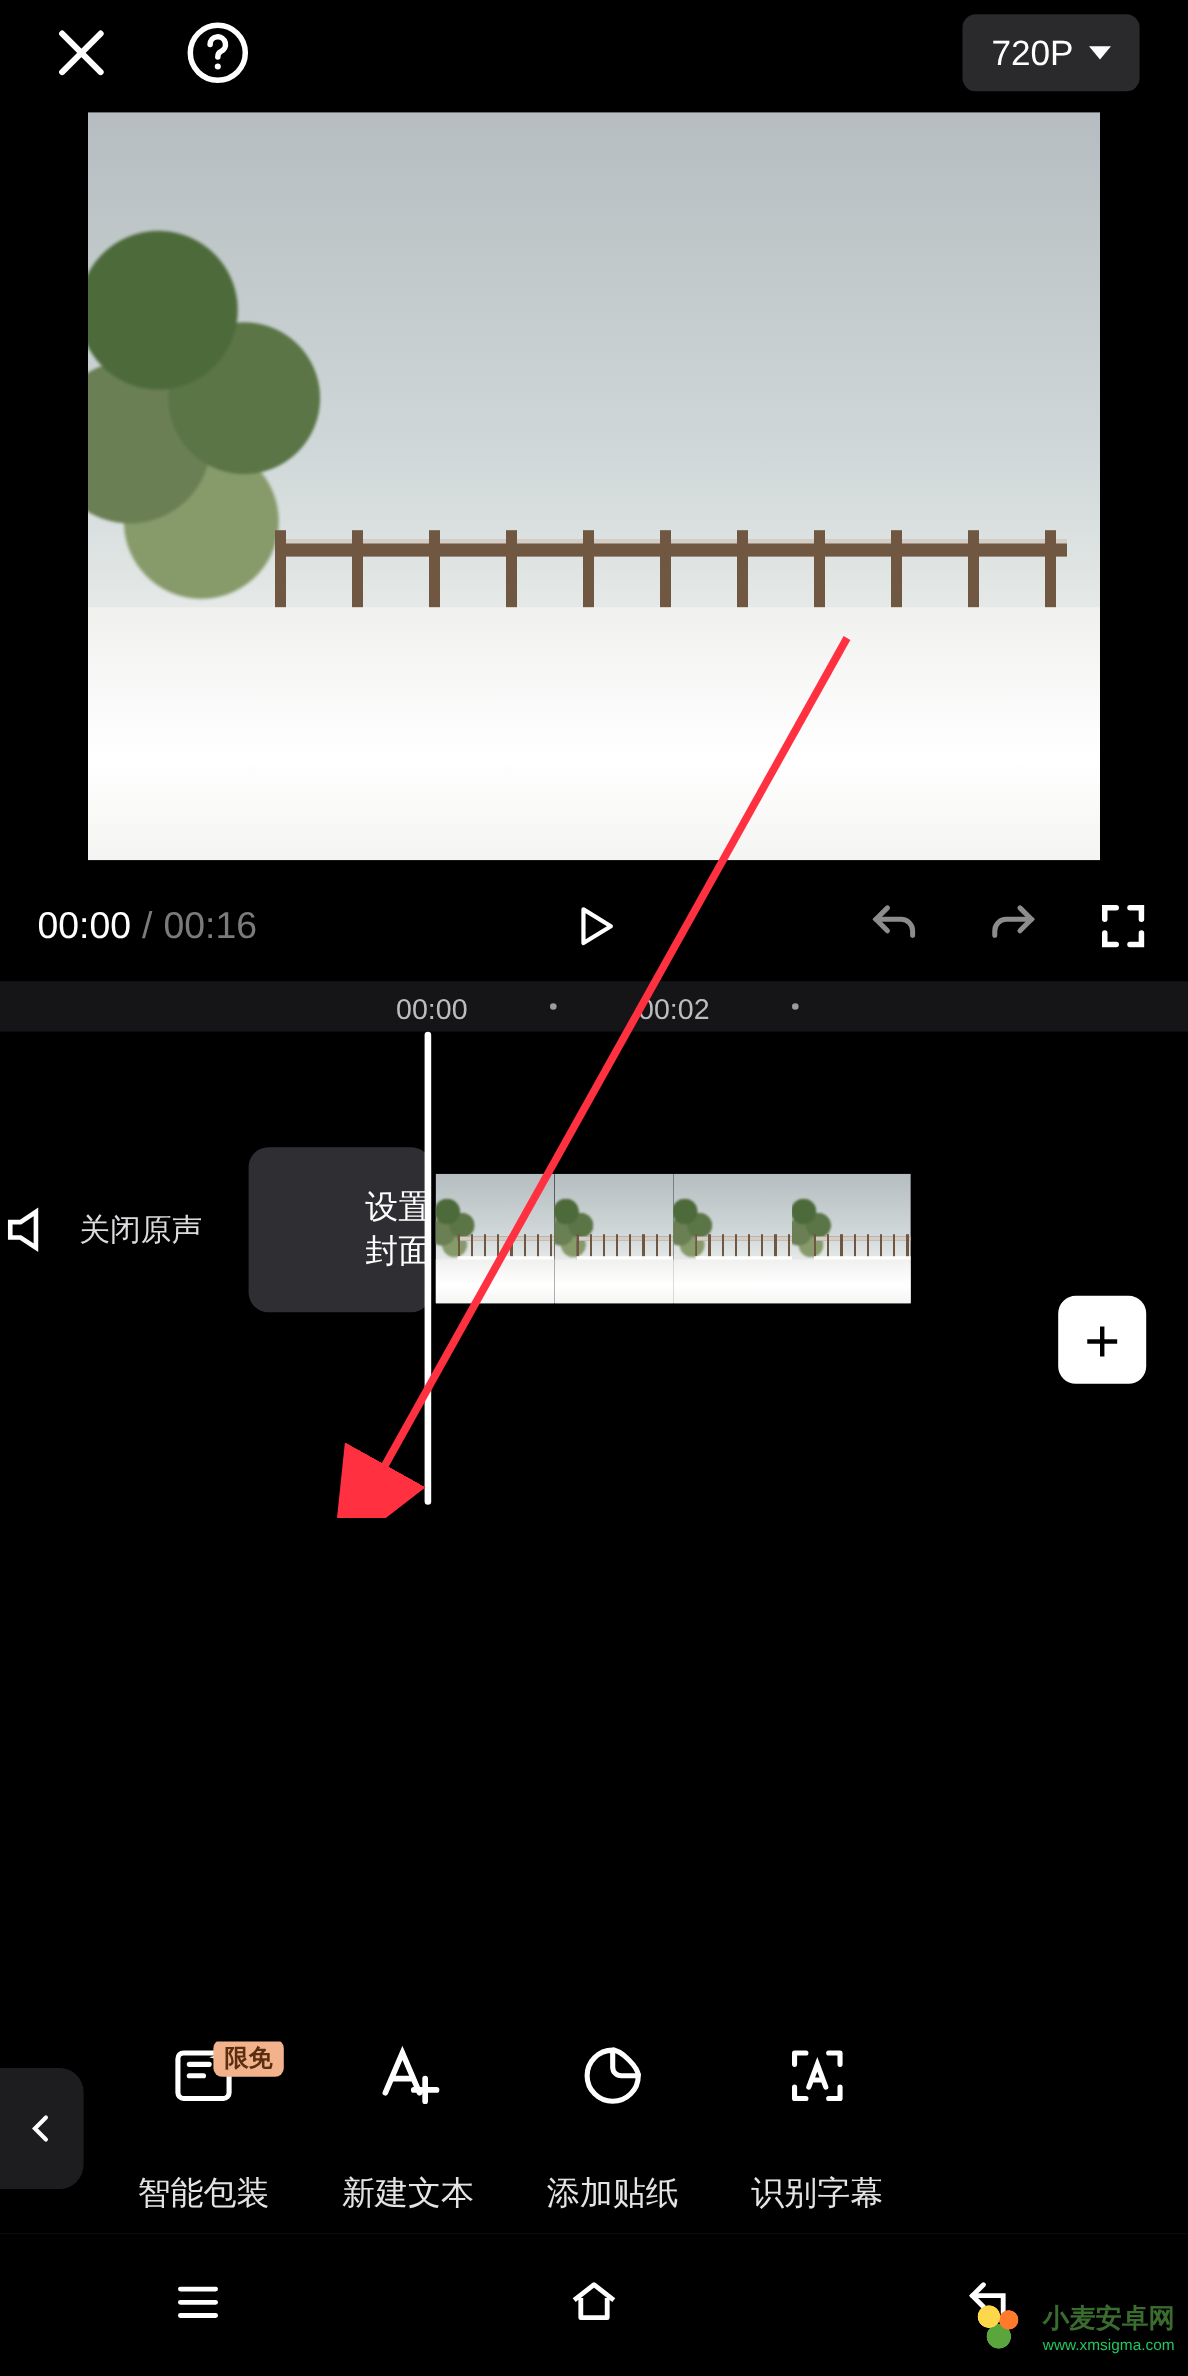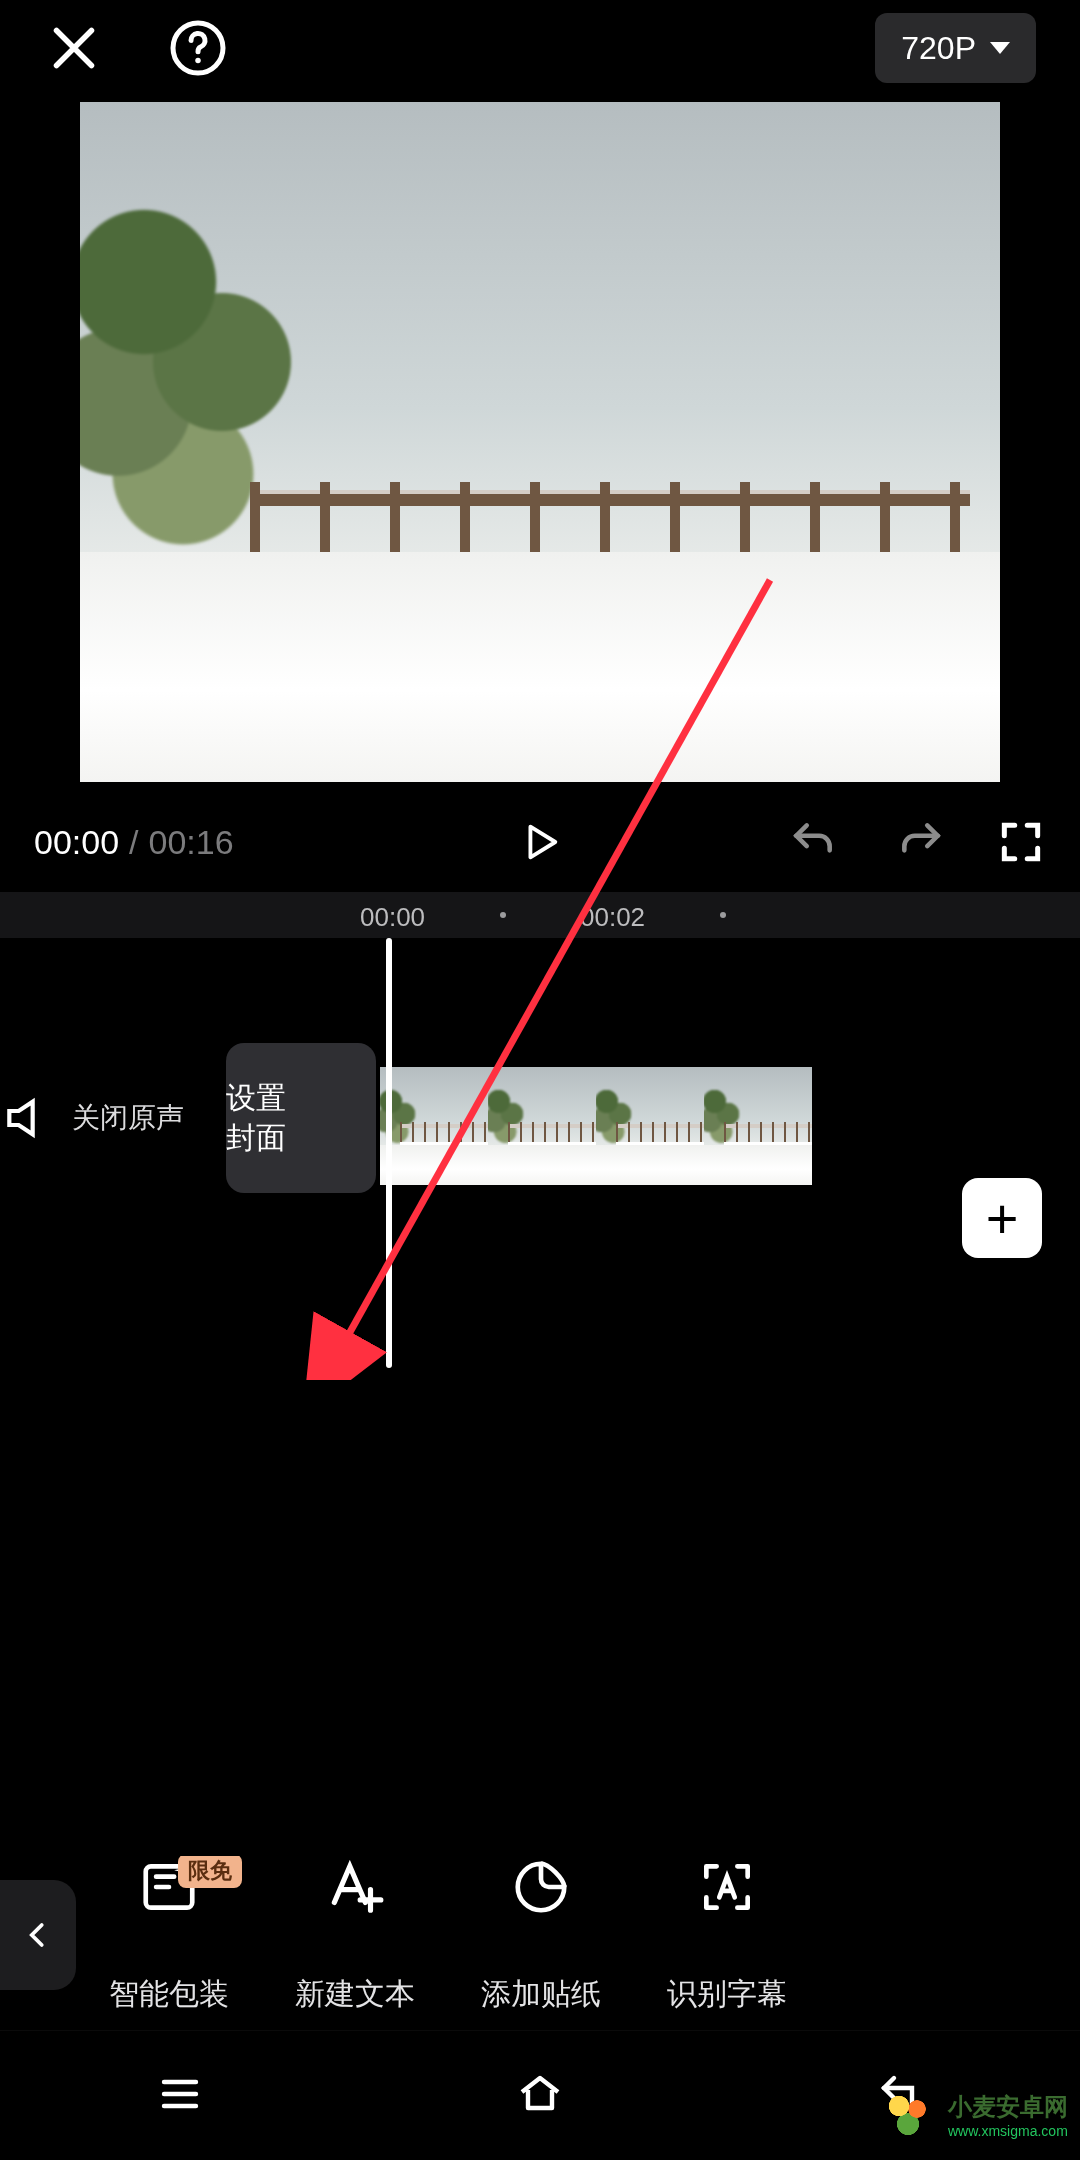--- a/index.html
+++ b/index.html
@@ -91,42 +91,42 @@
   .timeline { height:450px; position:relative; background:#000; }
   .playhead { position:absolute; top:0; left:386px; width:6px; height:430px;
     background:#fff; border-radius:3px; z-index:5;
   }
 
   .tl-controls { position:absolute; top:110px; left:0; right:0; height:140px;
     display:flex; align-items:center; }
   .mute-col { width:226px; display:flex; flex-direction:row; align-items:center; gap:16px;}
   .mute-col svg{width:56px;height:56px;}
   .mute-col .lbl{font-size:28px;color:#dcdcde;}
-  .cover-btn { width:150px; height:150px; border-radius:18px; background:#2f2f33;
-    display:flex; flex-direction:column; align-items:flex-start; justify-content:center;
+  .cover-btn { width:166px; height:150px; border-radius:18px; background:#2f2f33;
+    display:flex; flex-direction:column; align-items:flex-end; justify-content:center;
     font-size:30px; line-height:40px; margin-right:4px;}
   .clip-strip { height:118px; display:flex; border-radius:0;
     overflow:hidden; margin-top:16px;}
   .add-clip { width:80px; height:80px; border-radius:16px; background:#fff;
     display:flex; align-items:center; justify-content:center; color:#000;
     font-size:56px; font-weight:400; position:absolute; right:38px; top:130px;
     box-shadow:0 0 0 10px #000;}
 
   
   .anno-arrow { position:absolute; z-index:30; pointer-events:none; }
 
   
   .bottom-toolbar {
     position:absolute; left:0; right:0; bottom:130px; height:190px;
     display:flex; align-items:center;
   }
   .back-chip { width:76px; height:110px; background:#1d1d1f; border-radius:0 22px 22px 0;
     display:flex; align-items:center; justify-content:center;}
   .back-chip svg{width:30px;height:44px;}
-  .tool-scroll{ flex:1; display:flex; overflow:hidden;}
+  .tool-scroll{ flex:1; display:flex; overflow:hidden;padding-left:16px;}
   .tool-item { width:186px; flex:0 0 186px; display:flex; flex-direction:column;
     align-items:center; justify-content:center; gap:20px; position:relative;}
   .tool-item svg{width:62px;height:62px;}
   .tool-item .lbl{font-size:30px;color:#e4e4e6;margin-top:36px;}
   .badge { position:absolute; top:-2px; right:20px; background:#f2b38c; color:#5a2e10;
     font-size:22px; padding:2px 10px; border-radius:8px; font-weight:600;}
 
   
   .nav-bar { position:absolute; bottom:0; left:0; right:0; height:130px;
     background:#000; display:flex; justify-content:space-around; align-items:center;

